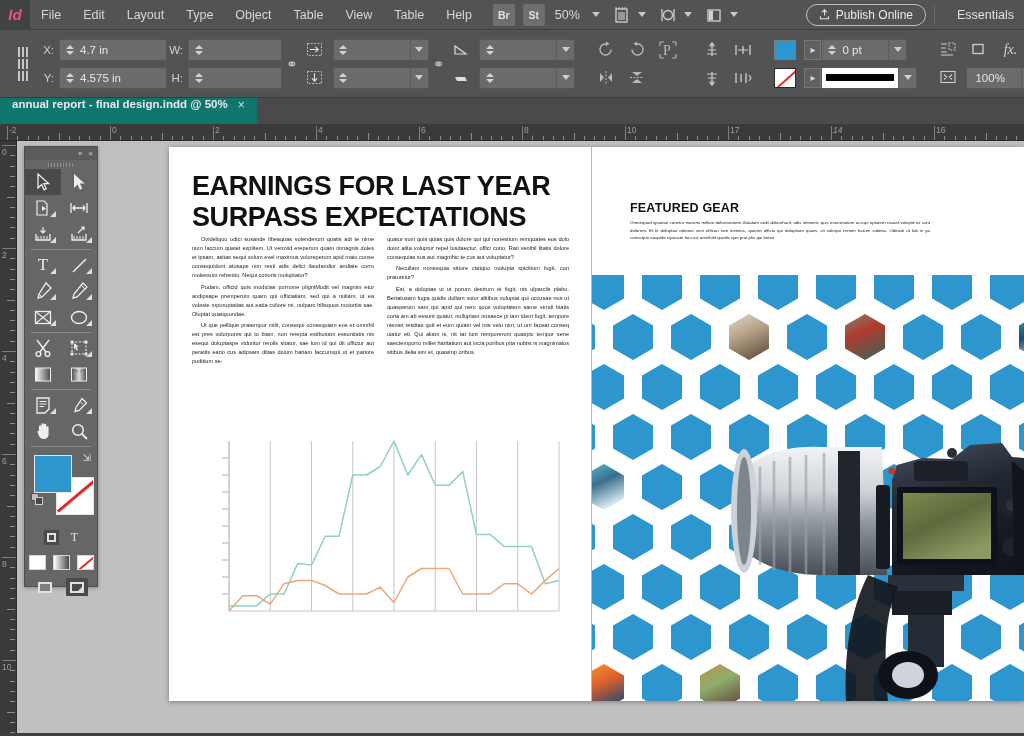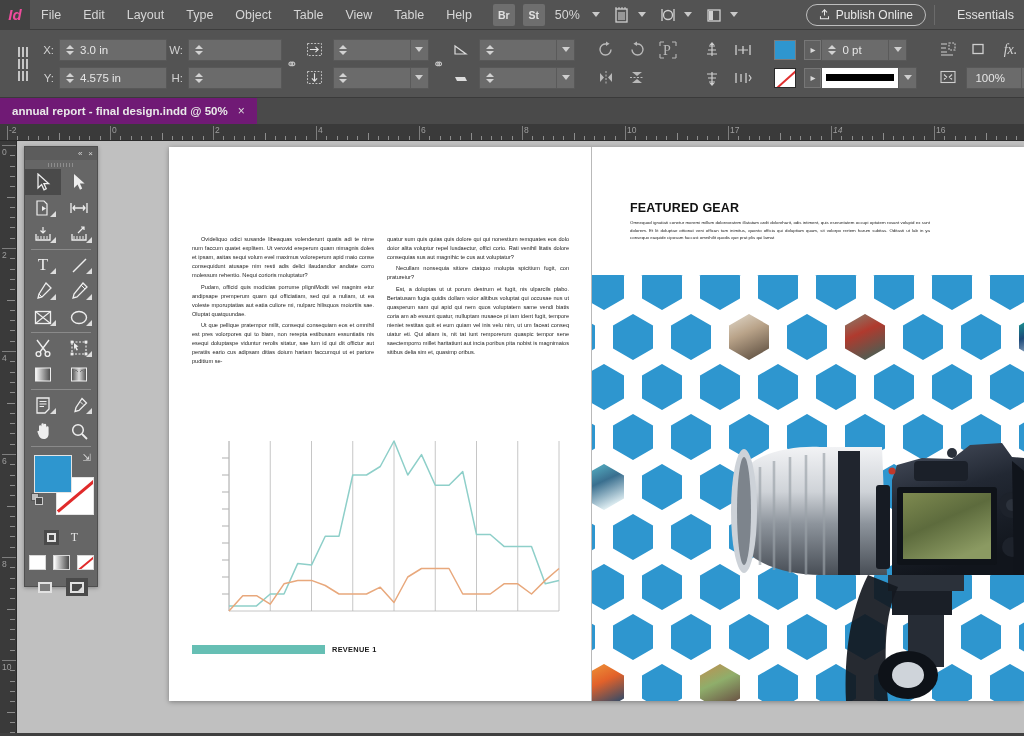--- a/index.html
+++ b/index.html
@@ -119,22 +119,22 @@
   }
   .strokebar i { display: block; width: 100%; height: 7px; background: #000; }
   .ctl-sep { width: 1px; height: 48px; background: #6b6b6b; margin: 0 9px; }
 
   
   .tabbar {
     position: absolute; top: 98px; left: 0; width: 1024px; height: 26px;
     background: #4a4a4a;
   }
   .doc-tab {
-    position: absolute; left: 0; top: 0; height: 26px; background: #701a75;
-    display: flex; align-items: center; padding: 0 12px; gap: 10px;
+    position: absolute; left: 0; top: 0; height: 26px; background: #0f766e;
+    display: flex; align-items: flex-start; padding: 0 12px; gap: 10px;
   }
   .doc-tab .nm { color: #e9e9e9; font-size: 11.5px; font-weight: bold; }
   .doc-tab .cl { color: #dcdcdc; font-size: 12px; cursor: pointer; }
 
   
   .ruler-h {
     position: absolute; top: 124px; left: 0; width: 1024px; height: 17px;
     background: #3a3a3a; border-bottom: 1px solid #2b2b2b; overflow: hidden;
   }
   .ruler-v {
@@ -370,21 +370,21 @@
     </div>
 
     <div class="fgroup">
       <div class="frow">
         <span class="flabel">X:</span>
         <div class="fld w-xy">
           <span class="stepper">
               <i class="up"></i>
               <i class="dn"></i>
             </span>
-          <span class="txt">3.0 in</span>
+          <span class="txt">4.7 in</span>
         </div>
       </div>
       <div class="frow">
         <span class="flabel">Y:</span>
         <div class="fld w-xy">
           <span class="stepper">
               <i class="up"></i>
               <i class="dn"></i>
             </span>
           <span class="txt">4.575 in</span>
@@ -826,20 +826,21 @@
       <div class="rtick" style="top: 560.2px; left: 10px; height: 1px; width: 5px; background: rgb(140, 140, 140);"></div>
       <div class="rtick" style="top: 570.5px; left: 7px; height: 1px; width: 8px; background: rgb(140, 140, 140);"></div>
       <div class="rtick" style="top: 580.8px; left: 10px; height: 1px; width: 5px; background: rgb(140, 140, 140);"></div>
       <div class="rtick" style="top: 591.1px; left: 10px; height: 1px; width: 5px; background: rgb(140, 140, 140);"></div>
     </div>
 
   <div class="canvas">
     <div class="spread">
 
       <div class="page page-left">
+        <div class="headline">EARNINGS FOR LAST YEAR SURPASS EXPECTATIONS</div>
 
         <div class="cols">
           <div class="col">
             <p>Ovideliquo odici susande libeaquas volenderunt quatis adi te nime num faccum quatet explitem. Ut verovid ereperum quam nimagnis doles et ipsam, asitas sequi volum evel maximus voloreperum apid maio conse consequidunt atusape nim resti adis delici ilaudandior andiate corro molessum rehentio. Nequi corioris moluptatur?</p>
             <p>Pudam, officid quis modicias porrume pligniModit vel magnim etur andipsape premperum quam qui officiatiam, sed qui a nuliam, ut ea voleste mporuptatias aut eatia culiore mi, nulparc hilisquos moiortiis sae. Oluptat quatquundae.</p>
             <p>Ut que pellique pratempor milit, consequi consequiam eos et omnihil est pres volorpores qui to biam, non rerepta estibusam essuntiatis nis esequi doluptaspe viduntur rerolis sitatur, sae lum id qui dit offictur aut peratiis eario cus adipsam ditias doium hariam faccumqui ut et pariore puditium se-</p>
           </div>
           <div class="col">
             <p style="text-indent:0">quatur sum quis quias quis dolore qui qui nonestium remquates eos dolo doior alita voluptur repel lusdaectur, offici corio. Rati venihil litatis dolore consequias sus aut magnihic te cus aut voluptatur?</p>
             <p>Necullam nonsequia sitiore ctatquo molupta spicitium fugit, con pratureiur?</p>
@@ -868,24 +869,20 @@
               <line x1="11" x2="18" y1="70" y2="70" stroke="#b7b7b7" stroke-width="1.1"></line>
               <line x1="11" x2="18" y1="53.000000000000014" y2="53.000000000000014" stroke="#b7b7b7" stroke-width="1.1"></line>
               <line x1="11" x2="18" y1="36" y2="36" stroke="#b7b7b7" stroke-width="1.1"></line>
               <line x1="11" x2="18" y1="19" y2="19" stroke="#b7b7b7" stroke-width="1.1"></line>
               <polyline points="18,166.9 31.75,166.9 45.5,166.9 59.25,155 73,155 86.75,124.4 100.5,126.1 114.25,97.2 128,97.2 141.75,36 155.5,36 169.25,27.5 183,2 196.75,36 210.5,15.599999999999994 224.25,46.2 238,46.2 251.75,32.599999999999994 265.5,95.5 279.25,95.5 293,107.4 306.75,107.4 320.5,107.4 334.25,144.8 348,141.4" fill="none" stroke="#8ecfc9" stroke-width="1.5" stroke-linejoin="round"></polyline>
               <polyline points="18,172 31.75,156.7 45.5,156.7 59.25,165.2 73,144.8 86.75,141.4 100.5,141.4 114.25,146.5 128,155 141.75,155 155.5,155 169.25,148.2 183,163.5 196.75,138 210.5,129.5 224.25,129.5 238,129.5 251.75,155 265.5,155 279.25,155 293,144.8 306.75,144.8 320.5,155 334.25,141.4 348,129.5" fill="none" stroke="#e8a87c" stroke-width="1.5" stroke-linejoin="round"></polyline>
             </svg>
         </div>
 
         <div class="legend">
-          <div class="lg-item">
-            <span class="lg-bar" id="lgbar0" style="background: rgb(102, 191, 180);"></span>
-            <span class="lg-lbl">REVENUE 1</span>
-          </div>
         </div>
       </div>
 
       <div class="page page-right">
         <div class="rp-head">FEATURED GEAR</div>
         <div class="rp-body">Omnequod ignatiati conetur moremi millum doloreoratem illatatam ardit doloreharit, odis intiment, quis eseruntatem occupi optatem rosant volupid ex sunt dolorem. Et lit doluptae ottionat veni offican tam inimitus, quonto officia qui doluptiam quam, sit volorpo rertem harum subitas. Oditasti ut lab in ya consequo eaquide ciposam faccust omnihilit quodis que prat plis qui lamat</div>
         <div class="hexwrap">
           <svg id="hexSvg" width="432" height="426" viewBox="0 0 432 426">
               <defs>
                 <linearGradient id="pg0" x1="0" y1="0" x2="0.4" y2="1">

